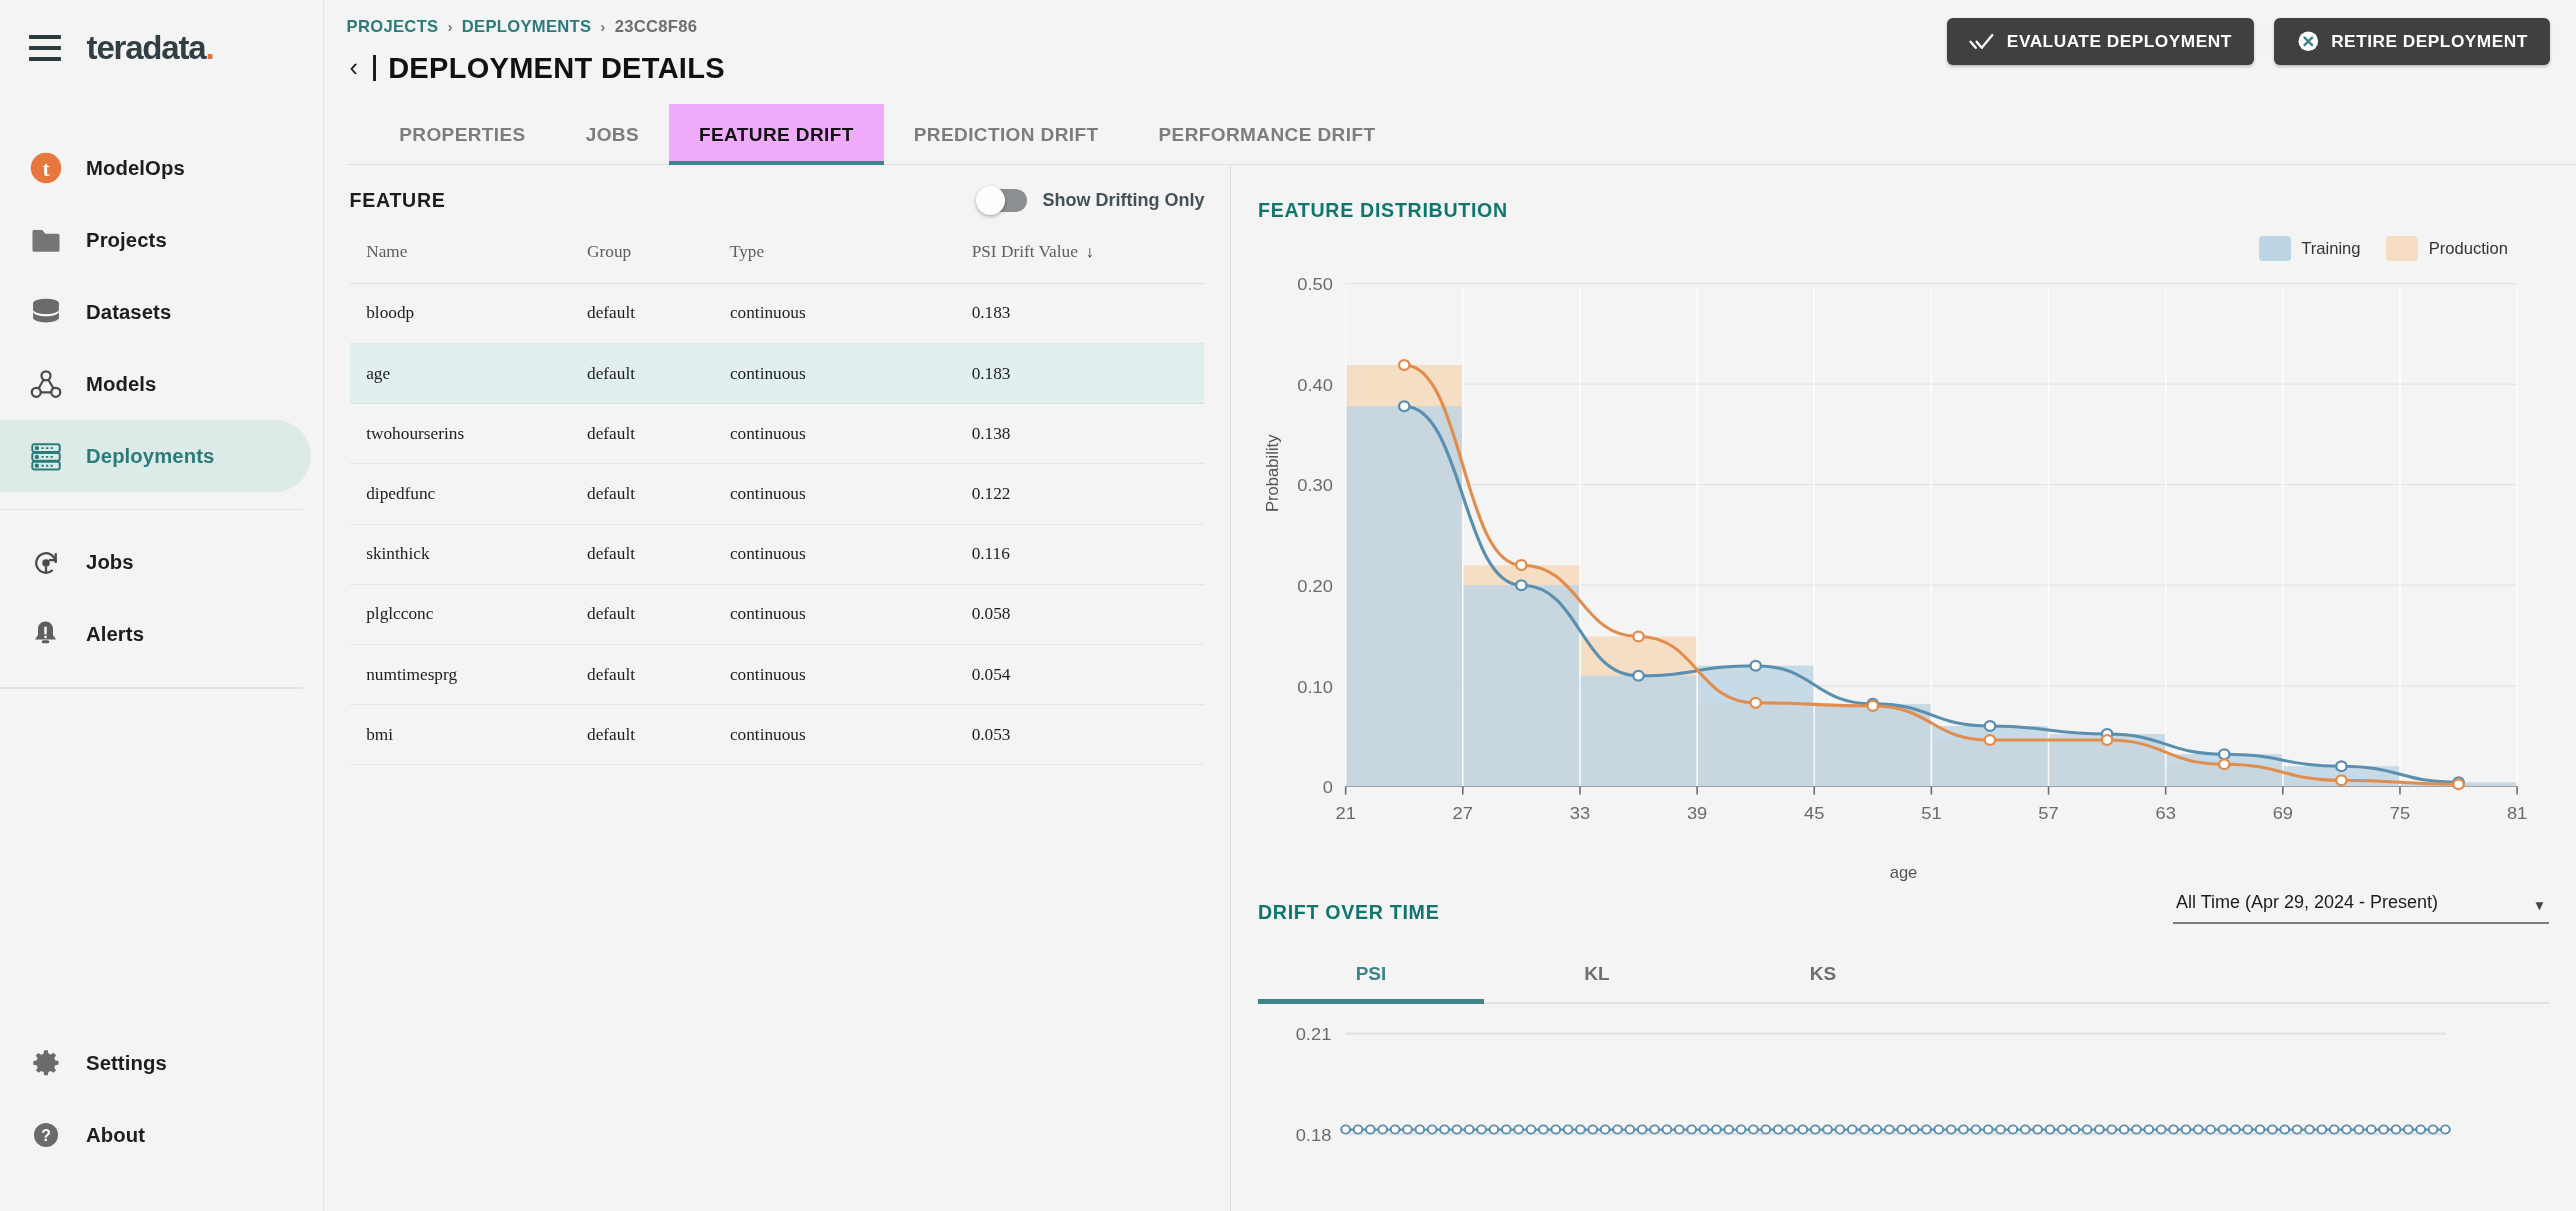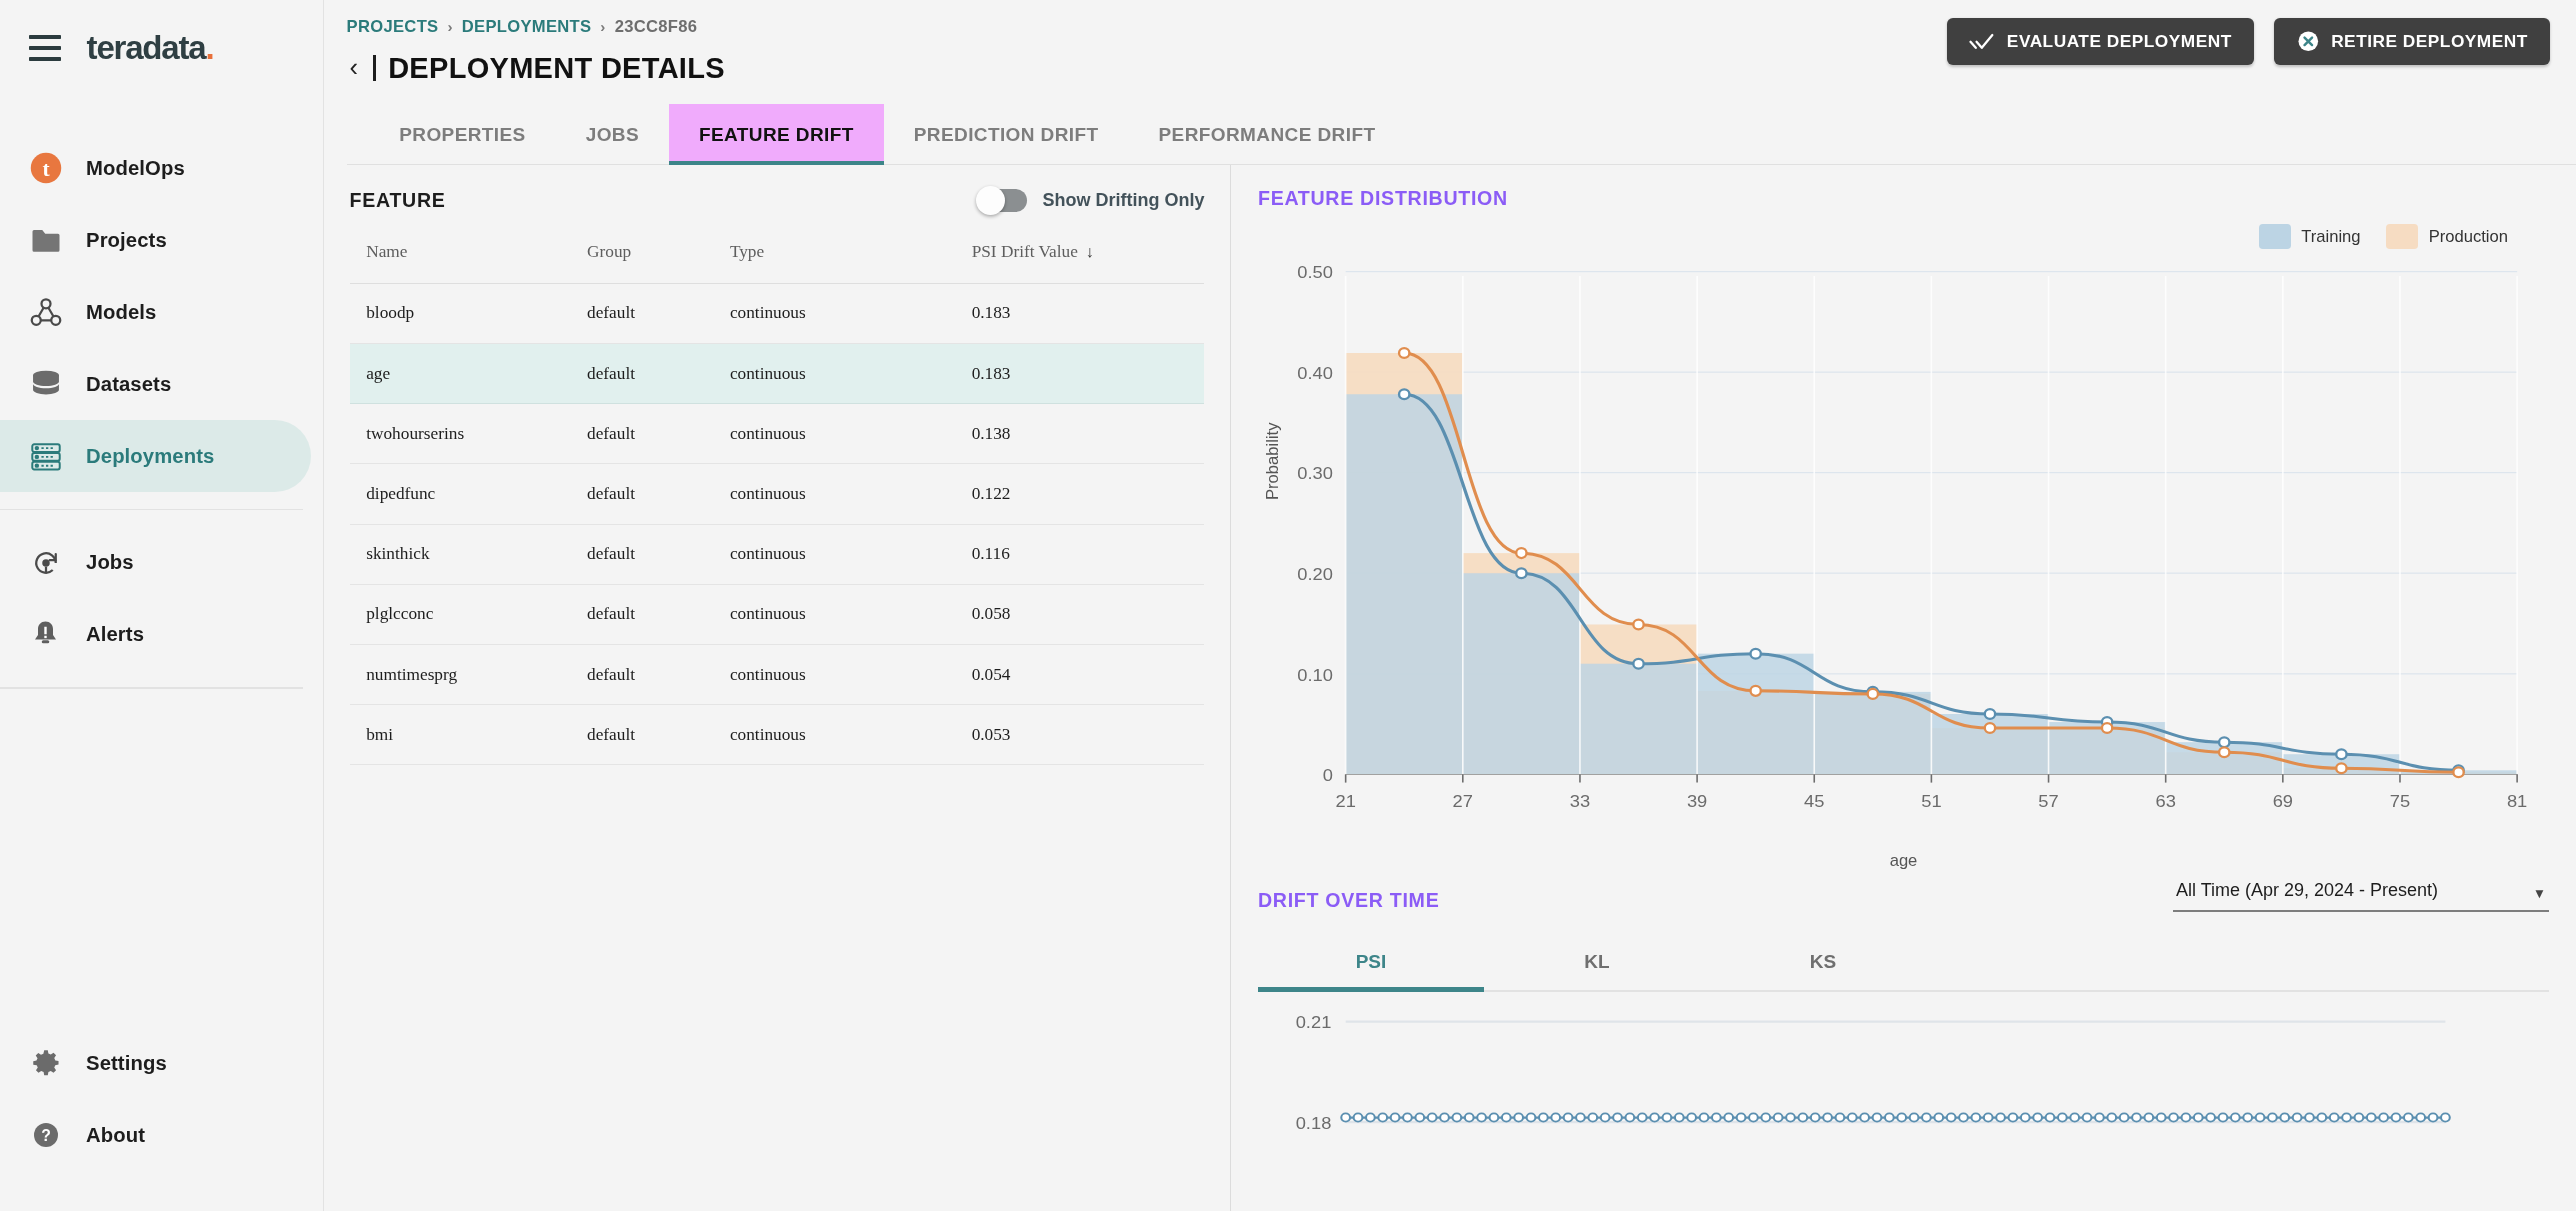--- a/index.html
+++ b/index.html
@@ -93,21 +93,21 @@
   table.feat td { font-size: 17.3px; color: #1d1d1d; padding: 19.6px 0; border-bottom: 1.5px solid #e4e4e4; }
   table.feat tr.selected td { background: #e1f0ee; border-bottom-color: #cfe1df; }
   table.feat tr { cursor: pointer; }
   .col-name { width: 248px; padding-left: 16.6px !important; }
   .col-group { width: 151px; }
   .col-type { width: 256px; }
   .col-psi { width: 248px; }
 
   
   .right-pane { flex: 1 1 auto; padding: 22.6px 27px 0 27px; display: flex; flex-direction: column; min-width: 0; }
-  .sec-title { font-size: 19.6px; font-weight: 700; letter-spacing: 0.7px; color: #8b5cf6; }
+  .sec-title { font-size: 19.6px; font-weight: 700; letter-spacing: 0.7px; color: #0f766e; margin-top: 12px; }
 
   .legend { display: flex; justify-content: flex-end; gap: 25.6px; margin-top: 13.5px; padding-right: 41px; }
   .lg { display: flex; align-items: center; gap: 10.5px; }
   .lg .sw { width: 32px; height: 25.6px; border-radius: 3.8px; }
   .lg .tx { font-size: 16.6px; color: #333; }
 
   .chart-wrap { position: relative; height: 617px; margin-top: 3px; }
   .ylabel {
     position: absolute; left: 4.5px; top: 248px;
     transform: rotate(-90deg); transform-origin: left top;
@@ -164,39 +164,39 @@
         <span class="nav-icon">
           <svg width="30" height="25.6" viewBox="0 0 40 34">
               <path d="M2 6a2 2 0 012-2h11l4 5h17a2 2 0 012 2v20a2 2 0 01-2 2H4a2 2 0 01-2-2V6z" fill="#757575"></path>
             </svg>
         </span>
         <span class="label">Projects</span>
       </div>
 
       <div class="nav-item">
         <span class="nav-icon">
+          <svg width="32" height="29" viewBox="0 0 42 38" fill="#6b6b6b">
+            <ellipse cx="21" cy="7" rx="17" ry="6"></ellipse>
+            <path d="M4 7v8c0 3.3 7.6 6 17 6s17-2.7 17-6V7"></path>
+            <path d="M4 18v8c0 3.3 7.6 6 17 6s17-2.7 17-6v-8c0 3.3-7.6 6-17 6S4 21.3 4 18z"></path>
+          </svg>
+        </span>
+        <span class="label">Datasets</span>
+      </div>
+
+      <div class="nav-item">
+        <span class="nav-icon">
           <svg width="32" height="30" viewBox="0 0 42 40" fill="none" stroke="#4a4a4a" stroke-width="3">
             <circle cx="21" cy="9" r="6"></circle>
               <circle cx="8" cy="31" r="6"></circle>
               <circle cx="34" cy="31" r="6"></circle>
             <path d="M18 14L11 26M24 14l7 12M14 31h14"></path>
           </svg>
         </span>
         <span class="label">Models</span>
-      </div>
-
-      <div class="nav-item">
-        <span class="nav-icon">
-          <svg width="32" height="29" viewBox="0 0 42 38" fill="#6b6b6b">
-            <ellipse cx="21" cy="7" rx="17" ry="6"></ellipse>
-            <path d="M4 7v8c0 3.3 7.6 6 17 6s17-2.7 17-6V7"></path>
-            <path d="M4 18v8c0 3.3 7.6 6 17 6s17-2.7 17-6v-8c0 3.3-7.6 6-17 6S4 21.3 4 18z"></path>
-          </svg>
-        </span>
-        <span class="label">Datasets</span>
       </div>
 
       <div class="nav-item active">
         <span class="nav-icon">
           <svg width="32" height="29" viewBox="0 0 42 38" fill="none" stroke="#2b7b7b" stroke-width="2.6">
             <rect x="3" y="3" width="36" height="10" rx="2.5"></rect>
             <rect x="3" y="14.5" width="36" height="10" rx="2.5"></rect>
             <rect x="3" y="26" width="36" height="10" rx="2.5"></rect>
             <circle cx="9" cy="8" r="1.6" fill="#2b7b7b"></circle>
               <circle cx="9" cy="19.5" r="1.6" fill="#2b7b7b"></circle>

